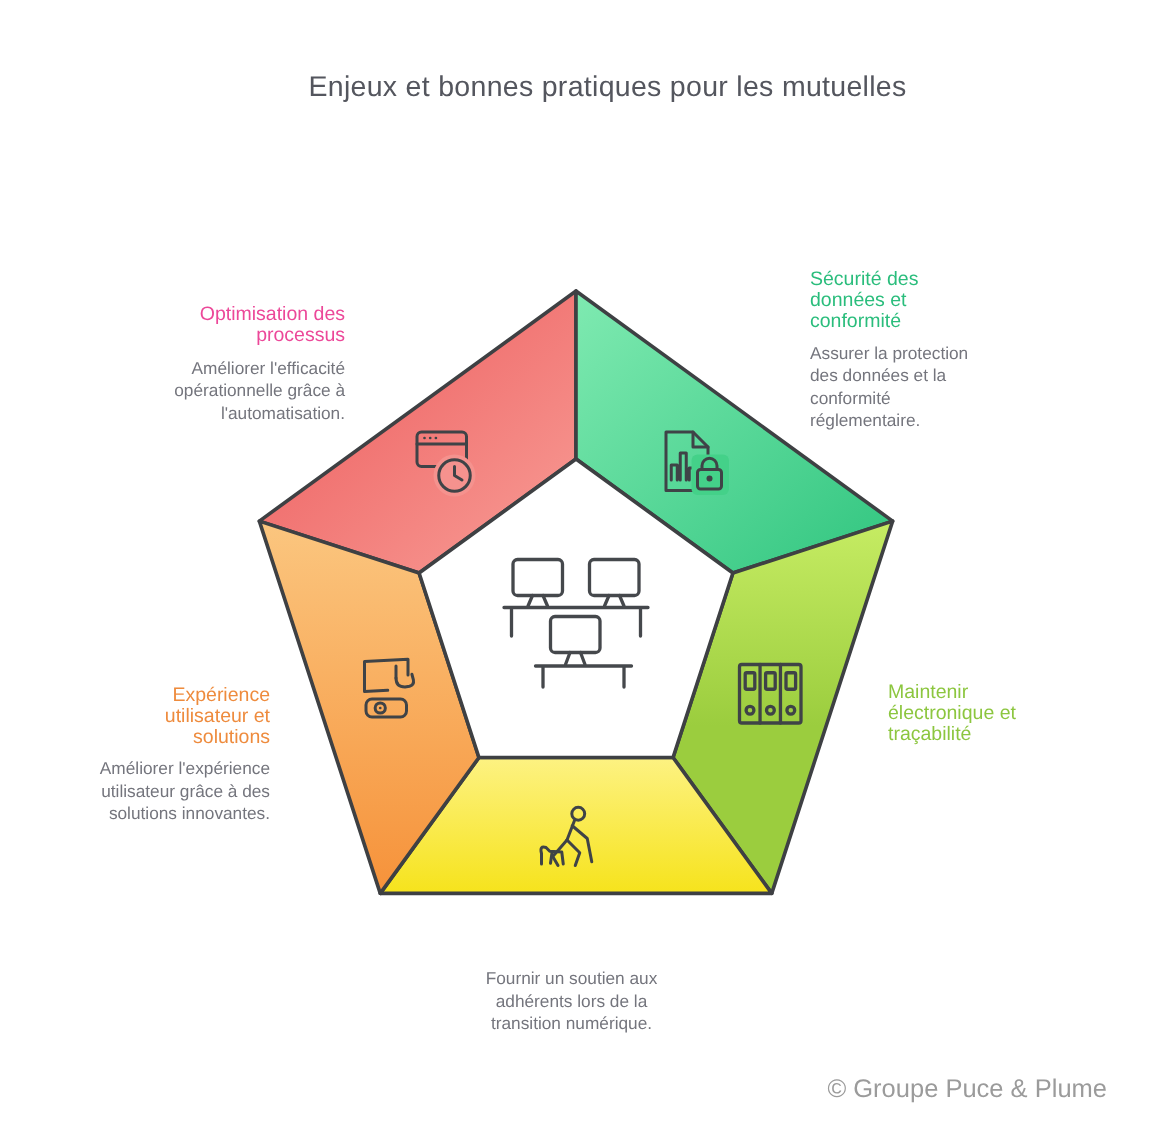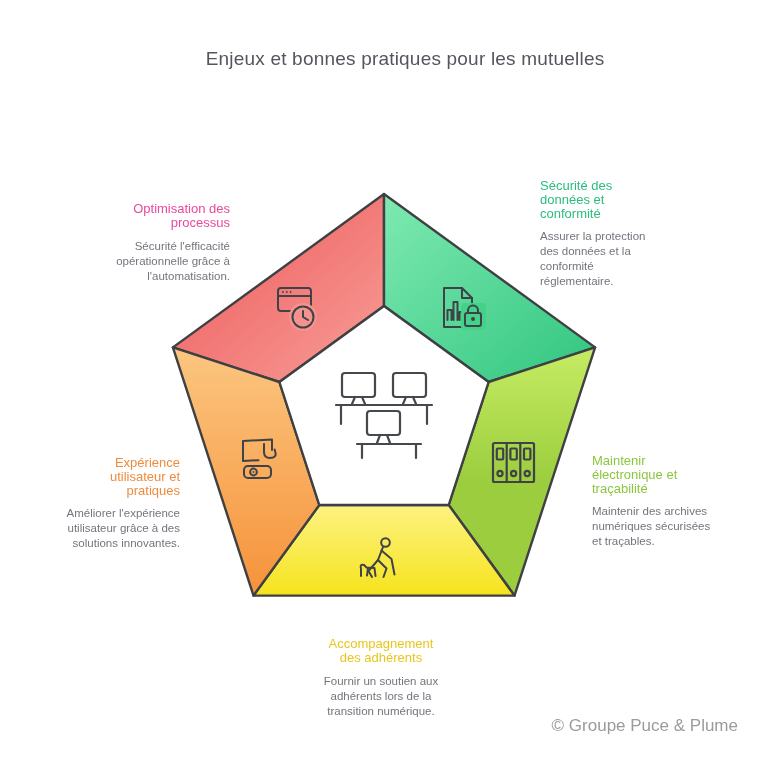--- a/index.html
+++ b/index.html
@@ -129,54 +129,49 @@
     <path d="M264 452 q0 6 6 6 l3 -0.5 q3.2 -1 2.6 -4.2 l-1 -3.8"></path>
     <rect x="244" y="466" width="27" height="12" rx="4"></rect>
     <circle cx="253.5" cy="472" r="3.4"></circle>
     <circle cx="253.5" cy="472" r="0.9" fill="#3f4347" stroke="none"></circle>
   </g>
 </svg>
 
 <div class="seg-block blk-optimisation align-right">
   <div class="seg-title c-red">Optimisation des
 processus</div>
-  <div class="seg-desc">Sécurité l'efficacité
+  <div class="seg-desc">Améliorer l'efficacité
 opérationnelle grâce à
 l'automatisation.</div>
 </div>
 
 <div class="seg-block blk-securite align-left">
   <div class="seg-title c-green">Sécurité des
 données et
 conformité</div>
   <div class="seg-desc">Assurer la protection
 des données et la
 conformité
 réglementaire.</div>
 </div>
 
 <div class="seg-block blk-archivage align-left">
   <div class="seg-title c-lgreen">Maintenir
 électronique et
 traçabilité</div>
-  <div class="seg-desc">Maintenir des archives
-numériques sécurisées
-et traçables.</div>
 </div>
 
 <div class="seg-block blk-accompagnement align-center">
-  <div class="seg-title c-yellow">Accompagnement
-des adhérents</div>
   <div class="seg-desc">Fournir un soutien aux
 adhérents lors de la
 transition numérique.</div>
 </div>
 
 <div class="seg-block blk-experience align-right">
   <div class="seg-title c-orange">Expérience
 utilisateur et
-pratiques</div>
+solutions</div>
   <div class="seg-desc">Améliorer l'expérience
 utilisateur grâce à des
 solutions innovantes.</div>
 </div>
 
 <div class="copyright">© Groupe Puce &amp; Plume</div>
 
 </body></html>

